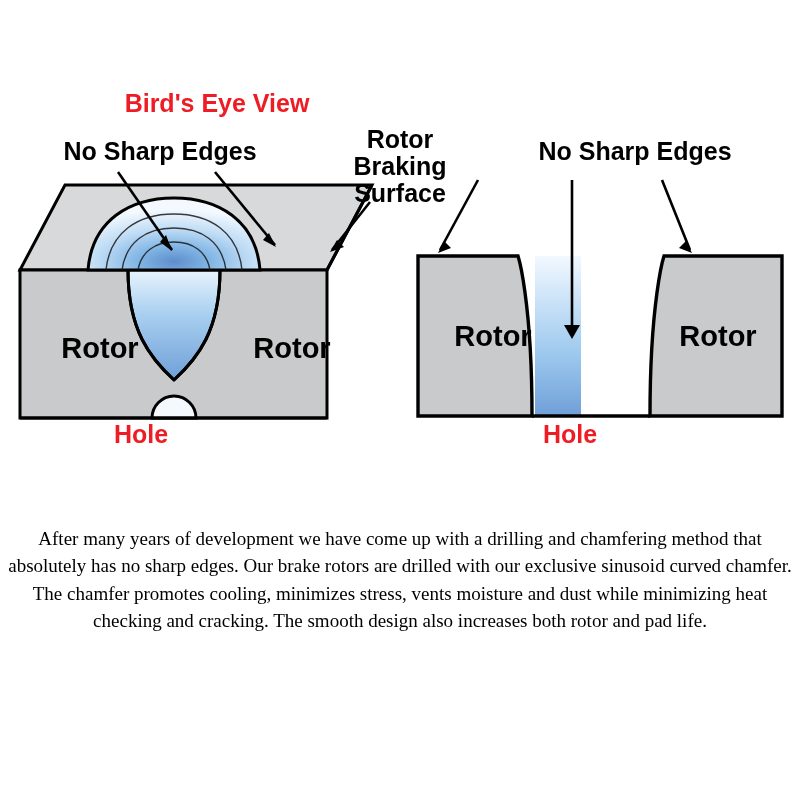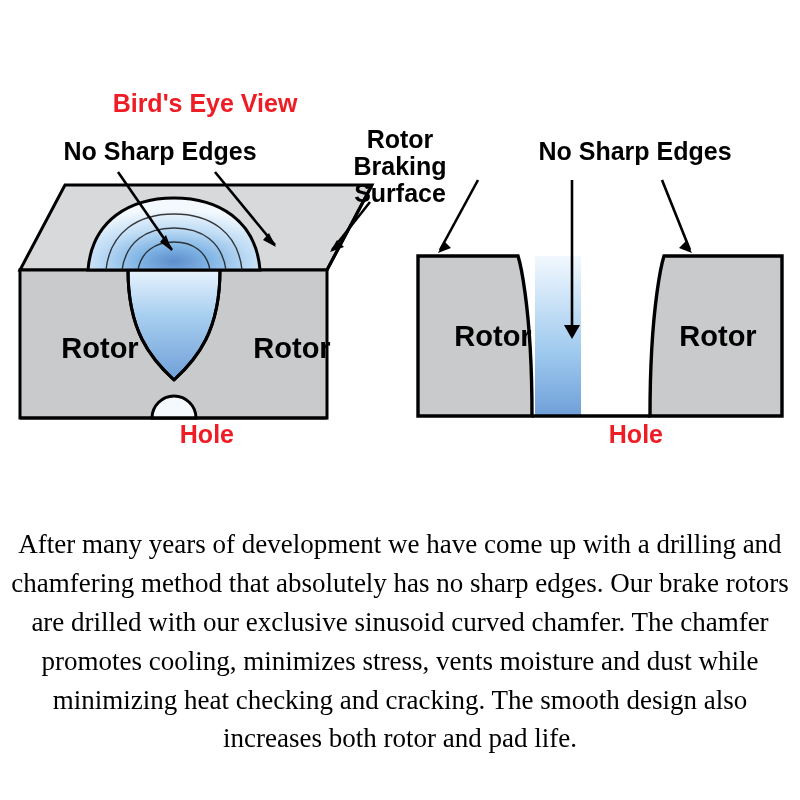--- a/index.html
+++ b/index.html
@@ -33,37 +33,37 @@
     letter-spacing: 0px;
   }
   .label-black {
     color: #000000;
     font-size: 25px;
   }
   .hole-label {
     color: #ee1c24;
     font-size: 25px;
     font-weight: bold;
-    text-align: right;
+    text-align: left;
   }
   .rotor-text {
     color: #000000;
     font-size: 29px;
     font-weight: bold;
     text-align: center;
   }
 
   .paragraph {
     position: absolute;
     left: 8px;
     top: 525px;
     width: 784px;
     text-align: center;
     font-family: "Liberation Serif", serif;
-    font-size: 27px;
+    font-size: 19px;
     line-height: 1.44;
     color: #000000;
   }
 </style>
 </head>
 <body>
 
 <div id="canvas">
 
   <svg class="abs" style="left:0px; top:180px;" width="400" height="260" viewBox="0 0 400 260">
@@ -111,21 +111,21 @@
     <line x1="118" y1="22" x2="172" y2="100" stroke="#000" stroke-width="2.6"></line>
     <polygon points="172,101 160,92 166,85" fill="#000"></polygon>
 
     <line x1="215" y1="22" x2="275" y2="95" stroke="#000" stroke-width="2.6"></line>
     <polygon points="276,97 263,90 269,83" fill="#000"></polygon>
 
     <line x1="370" y1="52" x2="332" y2="100" stroke="#000" stroke-width="2.6"></line>
     <polygon points="330,102 337,90 344,97" fill="#000"></polygon>
   </svg>
 
-  <div class="abs label title-red" style="left:60px; top:90px; width:290px;">Bird's Eye View</div>
+  <div class="abs label title-red" style="left:72px; top:90px; width:290px;">Bird's Eye View</div>
 
   <div class="abs label label-black" style="left:25px; top:138px; width:270px;">No Sharp Edges</div>
 
   <div class="abs label label-black" style="left:335px; top:126px; width:130px;">Rotor
 Braking
 Surface</div>
 
   <div class="abs rotor-text" style="left:40px; top:332px; width:120px;">Rotor</div>
 
   <div class="abs rotor-text" style="left:232px; top:332px; width:120px;">Rotor</div>

